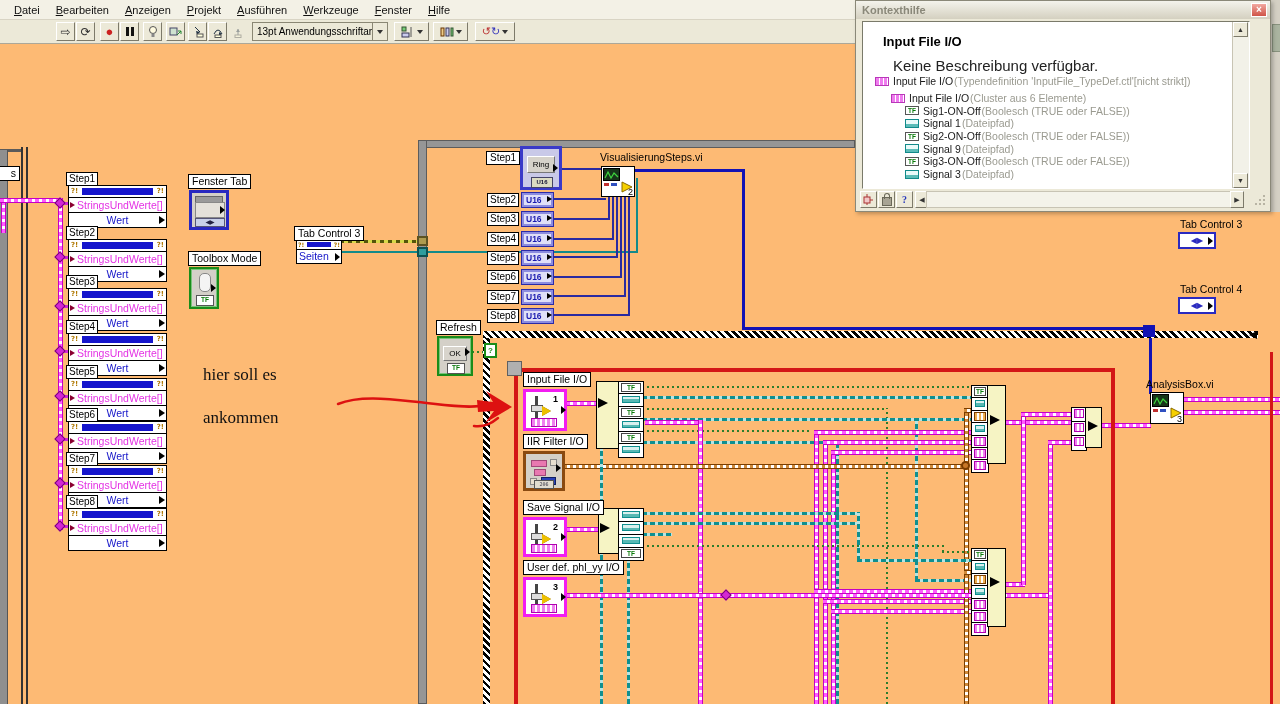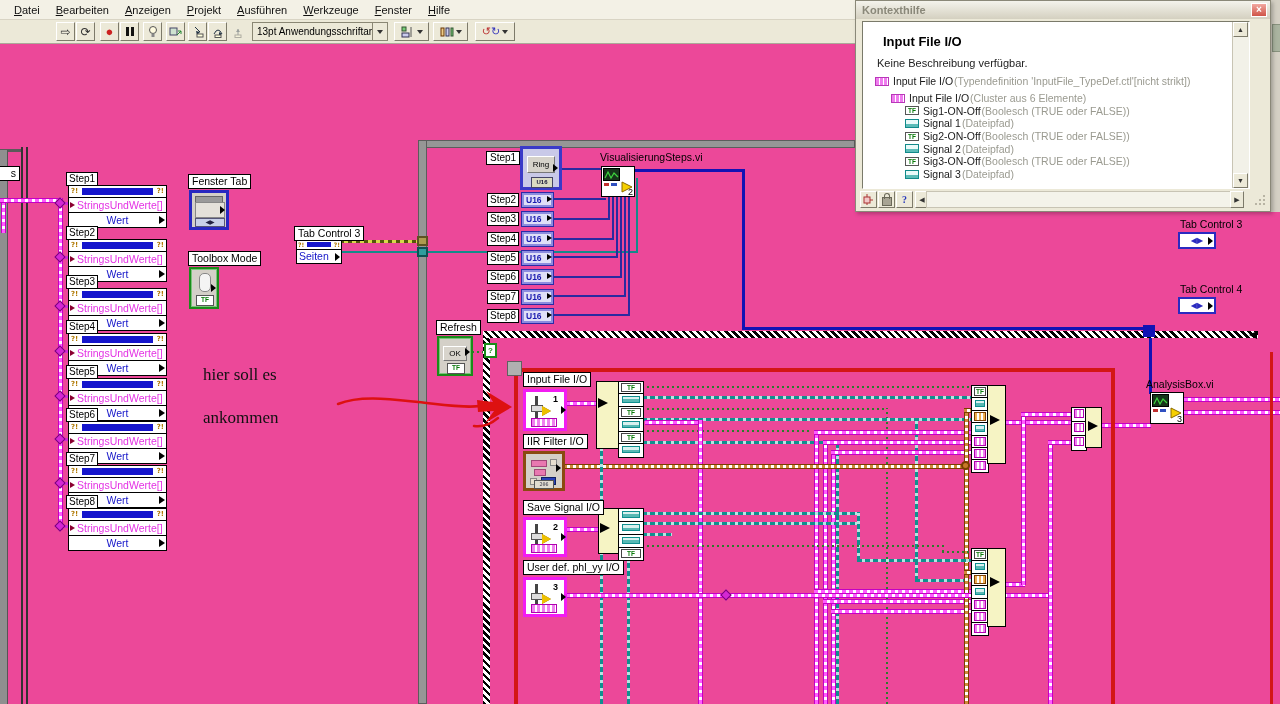--- a/index.html
+++ b/index.html
@@ -1,16 +1,16 @@
 <!DOCTYPE html>
 <html><head>
 <meta charset="utf-8">
 <style>
   html,body{margin:0;padding:0;background:#fff}
-  #app{position:relative;width:1280px;height:704px;overflow:hidden;font-family:"Liberation Sans",sans-serif;font-size:10.5px;background:#ec4899}
+  #app{position:relative;width:1280px;height:704px;overflow:hidden;font-family:"Liberation Sans",sans-serif;font-size:10.5px;background:#fdba74}
   .abs{position:absolute}
   
   #menubar{left:0;top:0;width:1280px;height:20px;background:#f3f1e6;border-bottom:1px solid #d8d4c4;display:flex;align-items:center;padding-left:6px;box-sizing:border-box}
   .mitem{font-size:11px;color:#111;padding:2px 8px;white-space:nowrap}
   .mitem::first-letter{text-decoration:underline}
   #toolbar{left:0;top:20px;width:1280px;height:24px;background:#ece9d8;border-bottom:1px solid #aca899;box-sizing:border-box}
   .tbtn{position:absolute;top:2px;width:19px;height:19px;background:#ece9d8;border:1px solid;border-color:#fff #7d7a6a #7d7a6a #fff;display:flex;align-items:center;justify-content:center;font-size:12px;color:#333;box-sizing:border-box}
   .tbtn.flat{border-color:transparent}
   #fontbox{position:absolute;top:2px;left:252px;width:136px;height:19px;background:#ece9d8;border:1px solid #8a8774;box-sizing:border-box;display:flex;align-items:center}
   #fontbox .ftext{flex:1;font-size:10px;padding-left:4px;white-space:nowrap;overflow:hidden}
@@ -73,21 +73,21 @@
   .ycol{background:#f6f4c4}
   .barr{position:absolute;width:0;height:0;border-left:10px solid #000;border-top:5.5px solid transparent;border-bottom:5.5px solid transparent;z-index:6}
   .vi-icon{position:absolute;z-index:6}
   
   #chwin{position:absolute;left:855px;top:0;width:416px;height:212px;background:#ece9d8;border:1px solid #8a8878;box-sizing:border-box;z-index:100;box-shadow:2px 2px 4px rgba(0,0,0,.25)}
   #chtitle{position:absolute;left:0;top:0;right:0;height:18px;background:linear-gradient(180deg,#f4f3ec,#d4d0c0);display:flex;align-items:center}
   #chtitle .ttxt{font:bold 11px "Liberation Sans",sans-serif;color:#8a887a;padding-left:6px;flex:1}
   #chclose{width:16px;height:14px;margin-right:3px;background:linear-gradient(180deg,#f2a8a0,#cf5448);border:1px solid #fff;color:#fff;font:bold 10px/12px "Liberation Sans",sans-serif;text-align:center;box-sizing:border-box}
   #chbody{position:absolute;left:6px;top:20px;width:388px;height:168px;background:#fff;border:1px solid;border-color:#7a7a6a #fff #fff #7a7a6a;box-sizing:border-box;overflow:hidden}
   #chheading{position:absolute;left:20px;top:12px;font:bold 13px "Liberation Sans",sans-serif;color:#000}
-  #chnodesc{position:absolute;left:14px;top:35px;font-size:11px;color:#222}
+  #chnodesc{position:absolute;left:30px;top:35px;font-size:15px;color:#222}
   #chtree{position:absolute;left:0;top:53px;right:20px}
   .ch-row{height:12.7px;display:flex;align-items:center;white-space:nowrap;font-size:10.5px}
   .ch-row:first-child{margin-bottom:4px}
   .ind0{padding-left:12px}.ind1{padding-left:28px}.ind2{padding-left:42px}
   .ch-ico{display:inline-block;width:14px;height:9px;margin-right:4px;box-sizing:border-box;position:relative;flex:0 0 14px}
   .ico-cluster{border:1px solid #b837b8;background:repeating-linear-gradient(90deg,#ef7cef 0 3px,#fff 3px 4px)}
   .ico-tf{border:1px solid #555;background:#fff}
   .ico-tf::after{content:"TF";position:absolute;left:0;right:0;top:0;color:#0a7a0a;font:bold 6.5px/8px "Liberation Sans",sans-serif;text-align:center}
   .ico-path{border:1px solid #128a8a;background:linear-gradient(180deg,#eafaf9 55%,#5cbcb8 55%)}
   .ch-name{color:#1a1a1a;margin-right:1px}
@@ -689,21 +689,21 @@
           </div>
 
           <div class="ch-row ind2">
             <span class="ch-ico ico-tf"></span>
             <span class="ch-name">Sig2-ON-Off</span>
             <span class="ch-detail"> (Boolesch (TRUE oder FALSE))</span>
           </div>
 
           <div class="ch-row ind2">
             <span class="ch-ico ico-path"></span>
-            <span class="ch-name">Signal 2</span>
+            <span class="ch-name">Signal 9</span>
             <span class="ch-detail"> (Dateipfad)</span>
           </div>
 
           <div class="ch-row ind2">
             <span class="ch-ico ico-tf"></span>
             <span class="ch-name">Sig3-ON-Off</span>
             <span class="ch-detail"> (Boolesch (TRUE oder FALSE))</span>
           </div>
 
           <div class="ch-row ind2">

